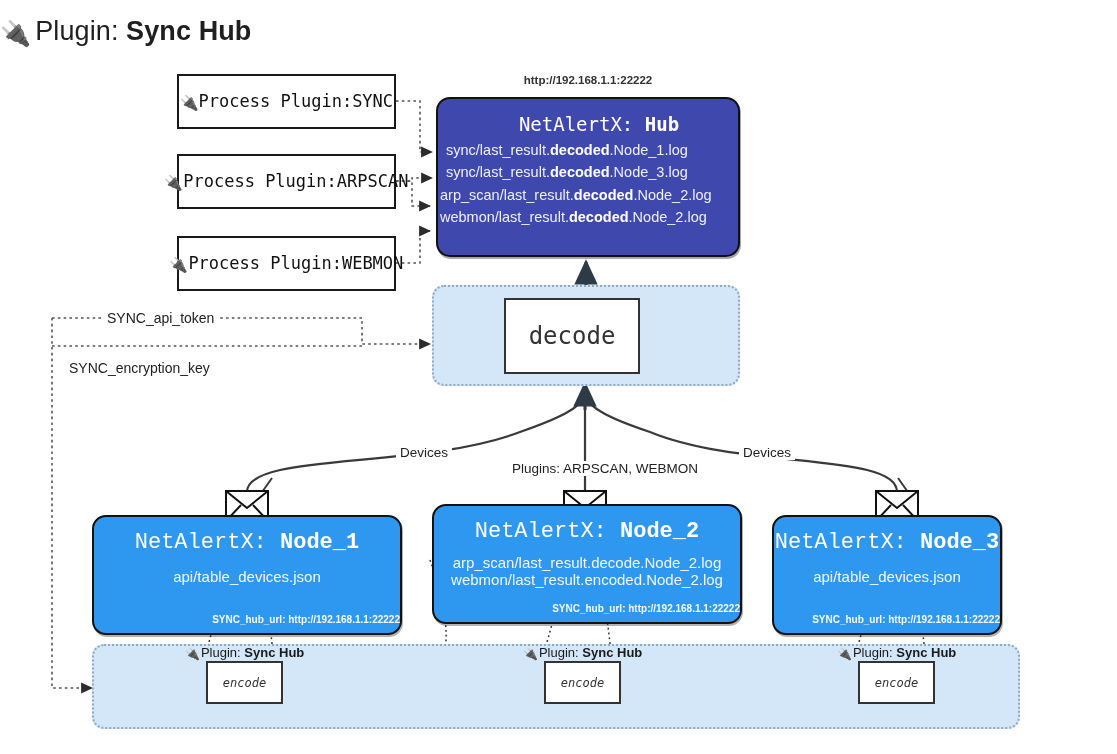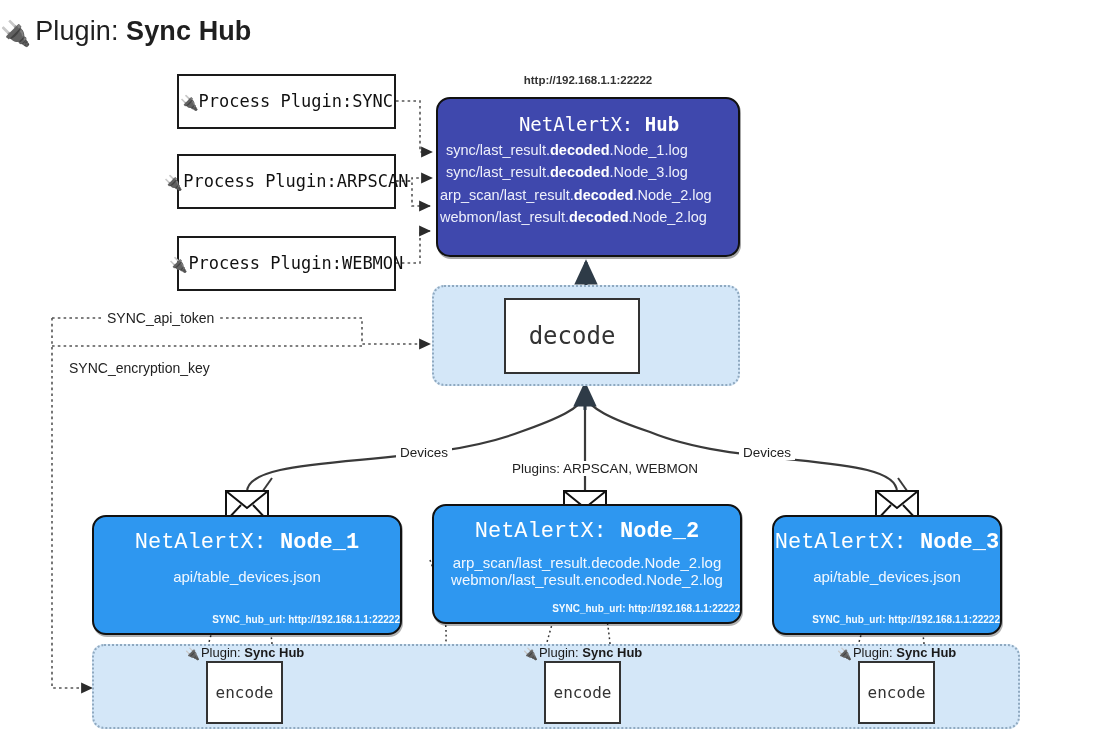--- a/index.html
+++ b/index.html
@@ -38,21 +38,21 @@
 
   
   .lightbox{position:absolute;box-sizing:border-box;background:#d4e7f8;
             border:2px dotted #8fa9c0;border-radius:12px;}
 
   
   .whitebox{position:absolute;box-sizing:border-box;background:#fff;
             border:2px solid #333;display:flex;align-items:center;justify-content:center;
             font-family:"DejaVu Sans Mono","Liberation Mono",monospace;color:#333;}
   .decode{left:504px;top:298px;width:136px;height:76px;font-size:24px;}
-  .encode{width:77px;height:63px;font-size:16px;top:661px;}
+  .encode{width:77px;height:43px;font-size:12px;top:661px;font-style:italic;}
 
   
   .node{position:absolute;box-sizing:border-box;background:#2e97f0;
         border:2px solid #111;border-radius:14px;box-shadow:1px 2px 0 rgba(0,0,0,.3);}
   .node .ntitle{font-family:Liberation Mono, monospace;
         font-size:22px;color:#fff;text-align:center;margin-top:13px;}
   .node .ntitle b{font-weight:bold;}
   .node .nline{color:#f2f8ff;font-size:15px;text-align:center;margin-top:13px;white-space:nowrap;}
   .node .nurl{position:absolute;left:0;bottom:8px;width:100%;text-align:right;
         font-size:10px;font-weight:bold;color:#f5fbff;}

